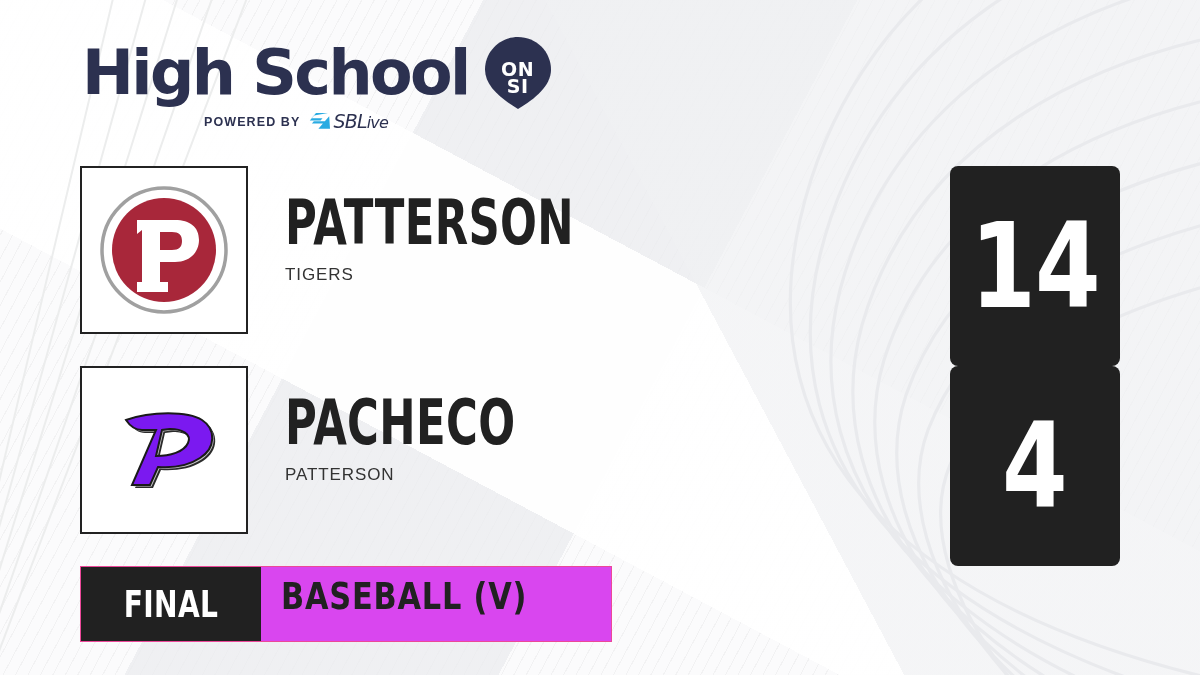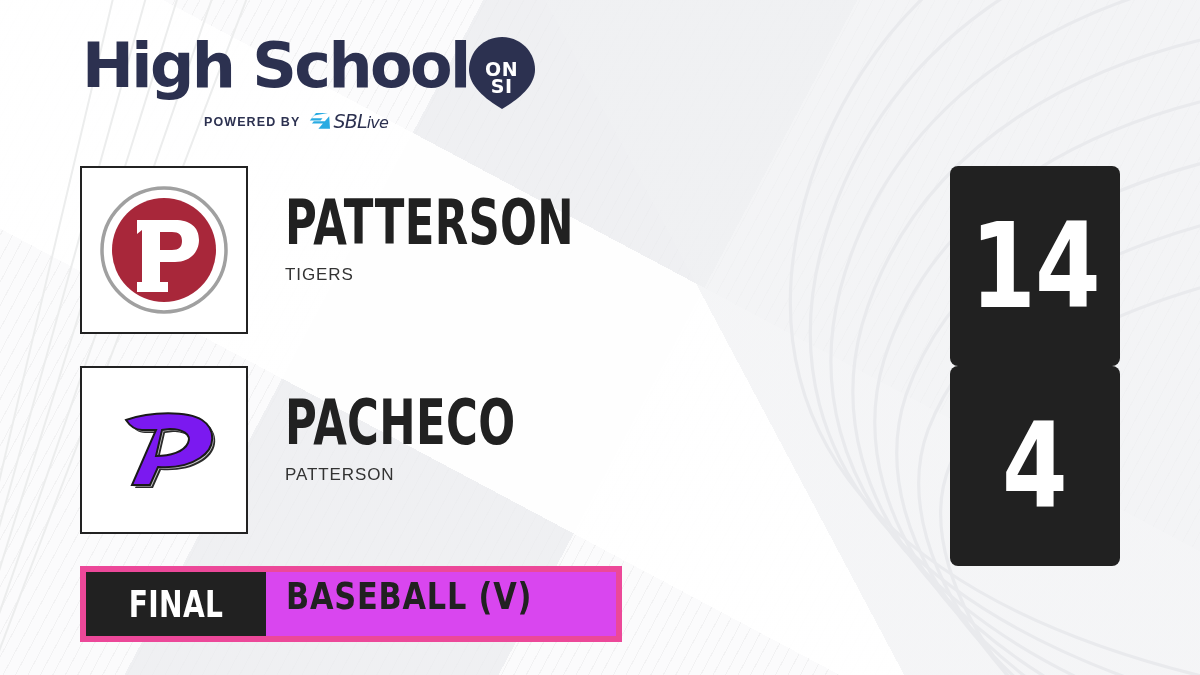--- a/index.html
+++ b/index.html
@@ -52,21 +52,21 @@
 
   .bg-swoosh { position:absolute; right:-120px; top:-200px; width:900px; height:1100px; }
   .bg-swoosh path { fill:none; stroke:#e9eaed; stroke-width:3.2; }
 
   .bg-wedge { position:absolute; left:0; top:0; width:430px; height:675px; }
   .bg-wedge path { fill:none; stroke:#eceded; stroke-width:2; }
 
   
   #brand { position:absolute; left:82px; top:37px; }
 
-  .brand-row { display:flex; }
+  .brand-row { display:flex; align-items:center; gap:16px; }
 
   .brand-word {
     font-family:"DejaVu Sans", sans-serif;
     font-size:62px;
     font-weight:bold;
     letter-spacing:-2.6px;
     color:#2c3150;
     line-height:.92;
     white-space:nowrap;
   }
@@ -164,21 +164,21 @@
     letter-spacing:-1px;
     transform:scaleX(.80);
     transform-origin:center center;
   }
 
   
   #status-bar {
     position:absolute; left:80px; top:566px;
     height:76px;
     display:flex;
-    border:6px solid #ec4899;
+    border:1px solid #ec4899;
   }
   .status-state {
     background:#212121;
     display:flex; align-items:center; justify-content:center;
     padding:0 26px;
   }
   .status-state span {
     font-family:"DejaVu Sans", sans-serif;
     font-weight:bold;
     font-size:38px;

